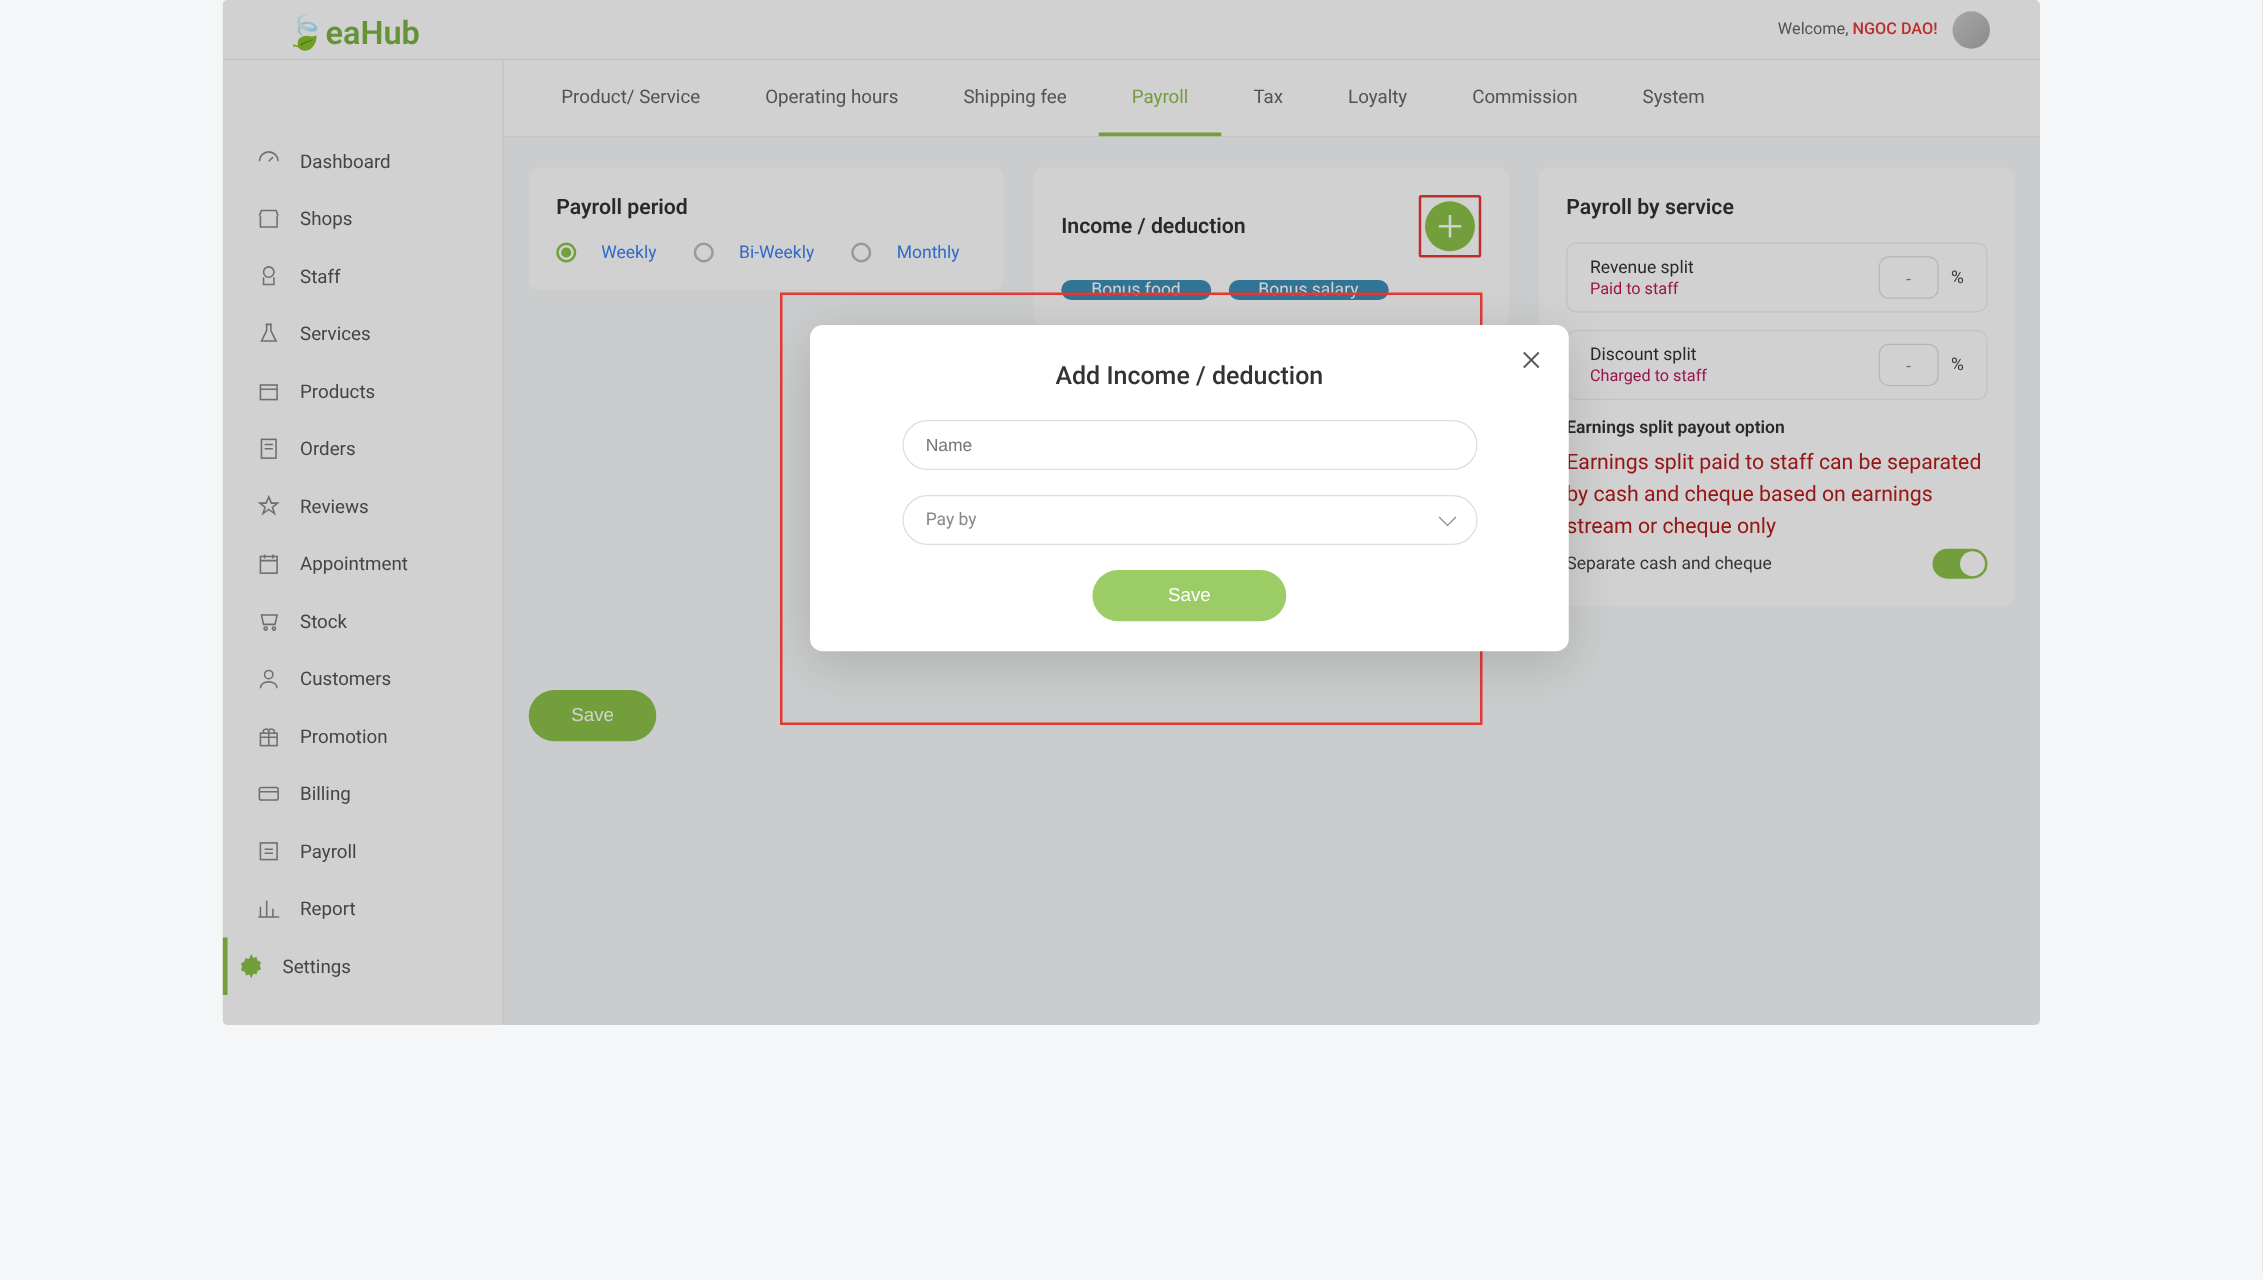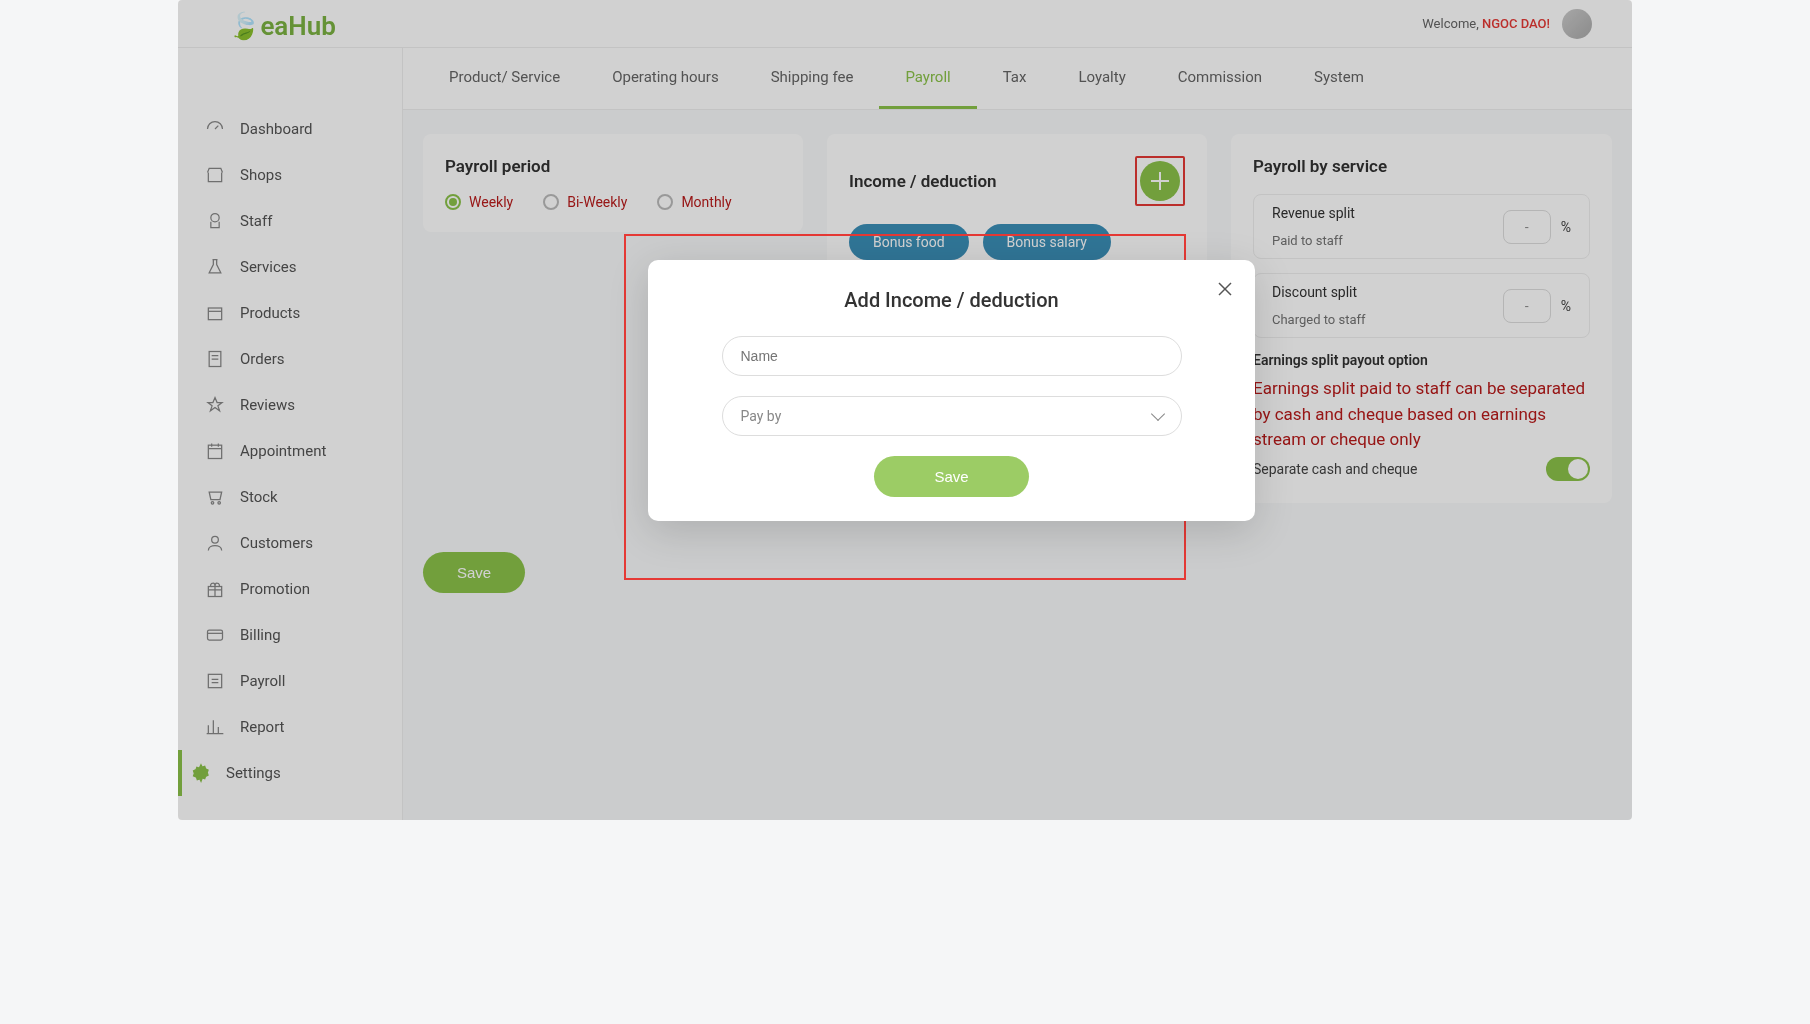--- a/index.html
+++ b/index.html
@@ -133,22 +133,22 @@
     background: #fff;
     border-radius: 8px;
     padding: 22px;
   }
   .col-left { width: 380px; display: flex; flex-direction: column; gap: 20px; }
   .col-mid { width: 380px; position: relative; }
   .col-right { flex: 1; }
   .card h3 { font-size: 17px; font-weight: 600; color: #333; margin-bottom: 18px; }
   .radio-row { display: flex; gap: 30px; }
   .radio {
-    display: flex; align-items: center; gap: 8px;
-    color: #b91c1c; font-size: 14px;
+    display: flex; align-items: center; gap: 20px;
+    color: #3b82f6; font-size: 14px;
   }
   .radio-dot {
     width: 16px; height: 16px; border-radius: 50%;
     border: 2px solid #bbb;
     display: flex; align-items: center; justify-content: center;
   }
   .radio.checked .radio-dot { border-color: #8BC34A; }
   .radio.checked .radio-dot::after {
     content: ""; width: 8px; height: 8px; border-radius: 50%;
     background: #8BC34A;
@@ -185,35 +185,35 @@
   .add-hl {
     border: 2px solid #E53935;
     padding: 3px;
     border-radius: 2px;
   }
   .pill-row { display: flex; gap: 14px; }
   .pill {
     background: #3B8FB8;
     color: #fff;
     border-radius: 22px;
-    padding: 10px 24px;
+    padding: 0 24px;
     font-size: 14px;
   }
   
   .svc-block {
     border: 1px solid #eee;
     border-radius: 8px;
     padding: 10px 18px;
     display: flex;
     justify-content: space-between;
     align-items: center;
     margin-bottom: 14px;
   }
   .svc-block .labels { font-size: 14px; color: #333; }
-  .svc-block .sub { color: #737373; font-size: 13px; margin-top: 12px; }
+  .svc-block .sub { color: #be185d; font-size: 13px; margin-top: 2px; }
   .pct-row { display: flex; align-items: center; gap: 10px; }
   .pct-input {
     width: 48px; height: 34px;
     border: 1px solid #ddd; border-radius: 8px;
     text-align: center;
     color: #888;
   }
   .svc-info { font-size: 17px; color: #b91c1c; margin: 8px 0 4px; line-height: 1.5; }
   .toggle-row { display: flex; justify-content: space-between; align-items: center; }
   .toggle {

